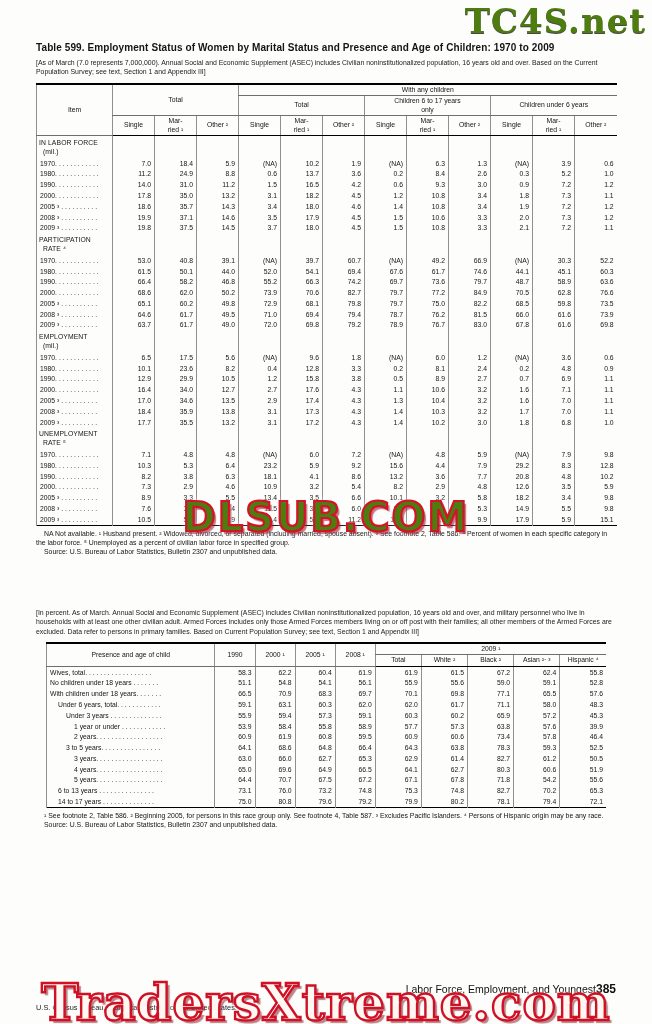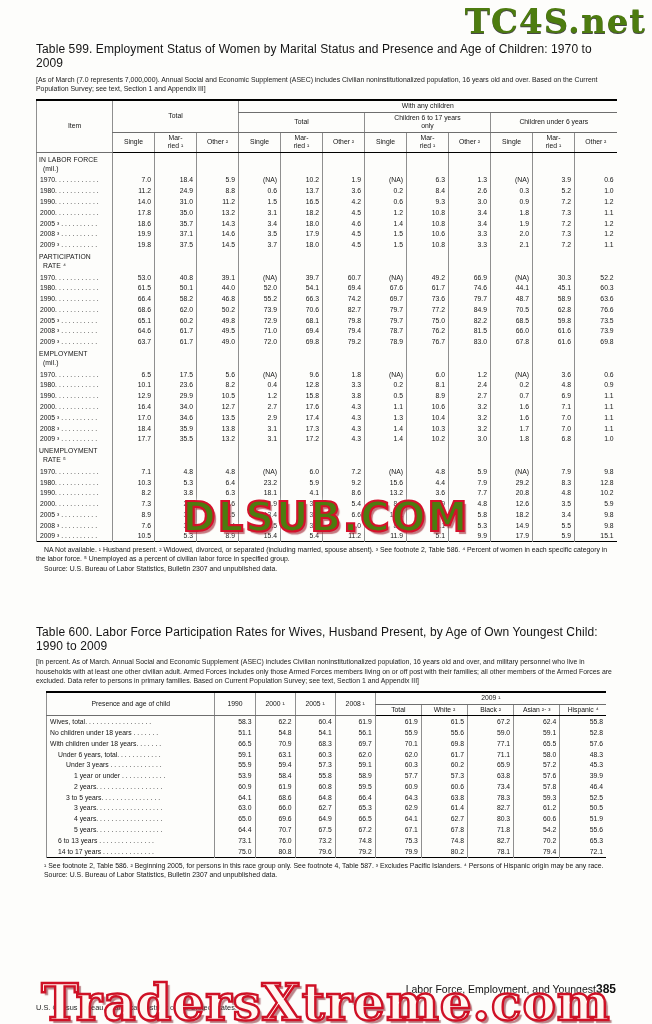--- a/index.html
+++ b/index.html
@@ -2,21 +2,21 @@
 <html><head>
 <meta charset="utf-8">
 <style>
   * { margin:0; padding:0; box-sizing:border-box; }
   html,body { width:652px; height:1024px; }
   body { background:#fdfdfb; font-family:"Liberation Sans", sans-serif; color:#141414;
          position:relative; overflow:hidden; }
   .page { position:absolute; inset:0; padding:42px 36px 0 36px; }
 
   
-  .tbl-title { font-size:12px; font-weight:normal; line-height:1.2; margin-bottom:4px; letter-spacing:.1px; }
+  .tbl-title { font-size:10px; font-weight:bold; line-height:1.2; margin-bottom:4px; letter-spacing:.1px; }
   .bracket-note { font-size:6.9px; line-height:1.35; margin-bottom:6px; color:#1a1a1a; }
 
   
   table.stat { border-collapse:collapse; table-layout:fixed; border-top:2px solid #000;
                border-bottom:1px solid #000; }
   .t599 { width:100%; }
   .t600 { width:560px; margin-left:10px; }
   table.stat th, table.stat td { font-size:6.8px; font-weight:normal; border-left:1px solid #8f8f8f; }
   table.stat thead th { text-align:center; vertical-align:middle; padding:1px 1px;
                         white-space:pre-line; line-height:1.25; border-bottom:1px solid #6e6e6e; }
@@ -586,21 +586,20 @@
           <td class="num">5.9</td>
           <td class="num">15.1</td>
         </tr>
       </tbody>
   </table>
 
   <div class="footnote">NA Not available. ¹ Husband present. ² Widowed, divorced, or separated (including married, spouse absent). ³ See footnote 2, Table 586. ⁴ Percent of women in each specific category in the labor force. ⁵ Unemployed as a percent of civilian labor force in specified group.</div>
   <div class="source-line">Source: U.S. Bureau of Labor Statistics, Bulletin 2307 and unpublished data.</div>
 
   <div class="section-600">
-    <div class="tbl-title">Table 600. Labor Force Participation Rates for Wives, Husband Present, by Age of Own Youngest Child: 1990 to 2009</div>
     <div class="bracket-note">[In percent. As of March. Annual Social and Economic Supplement (ASEC) includes Civilian noninstitutionalized population, 16 years old and over, and military personnel who live in households with at least one other civilian adult. Armed Forces includes only those Armed Forces members living on or off post with their families; all other members of the Armed Forces are excluded. Data refer to persons in primary families. Based on Current Population Survey; see text, Section 1 and Appendix III]</div>
 
     <table class="stat t600">
       <colgroup>
         <col style="width:168px">
         <col span="4" style="width:40px">
         <col span="5" style="width:46px">
       </colgroup>
       <thead>
         <tr>

